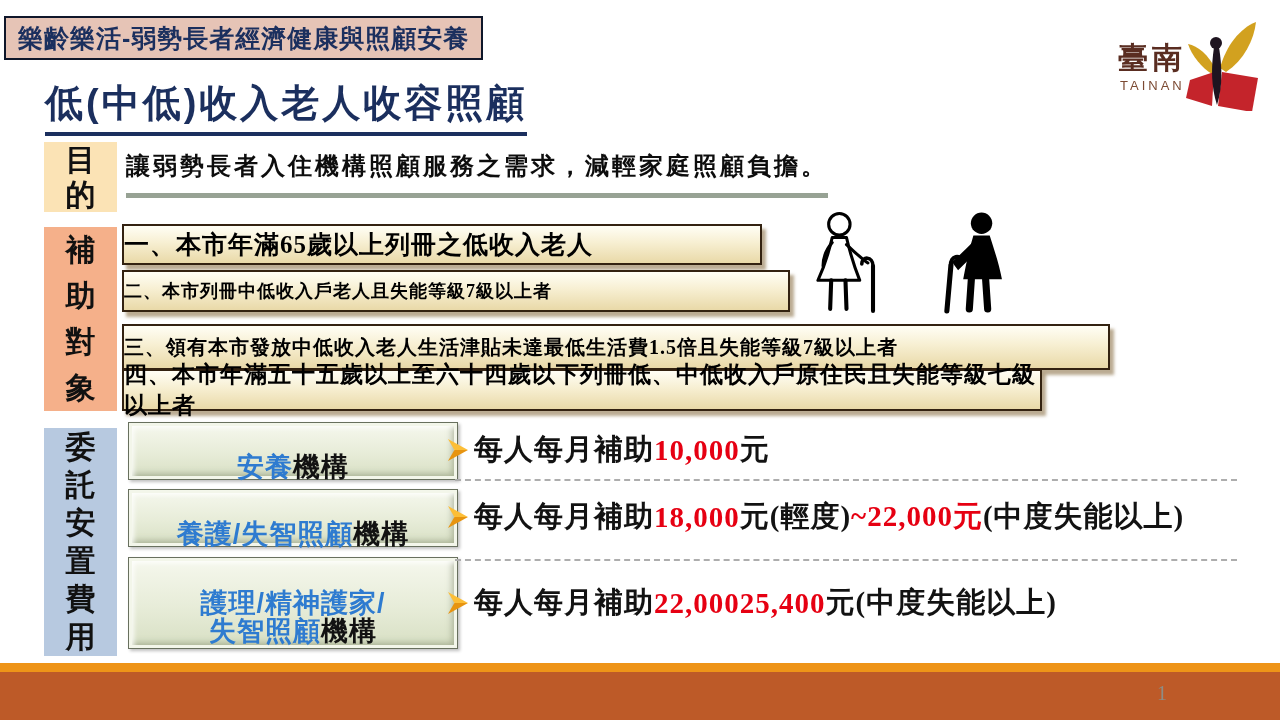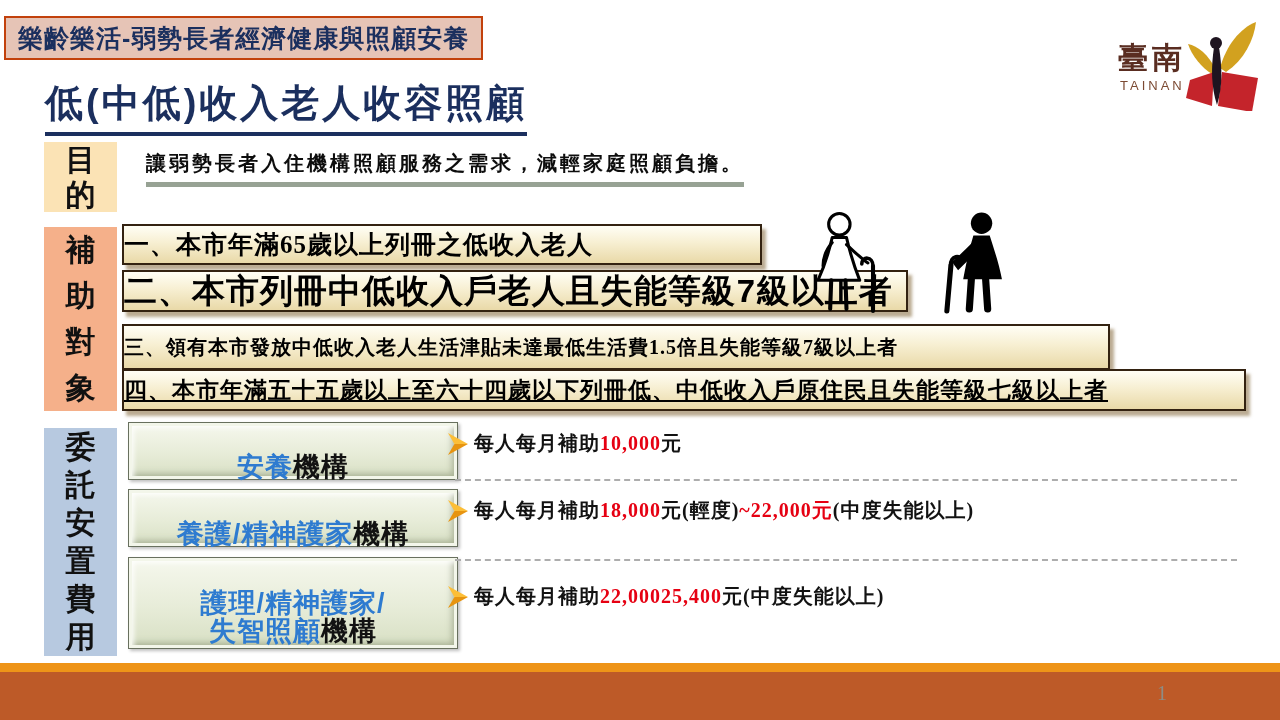--- a/index.html
+++ b/index.html
@@ -3,21 +3,21 @@
 <meta charset="utf-8">
 <style>
   html,body{margin:0;padding:0;background:#ffffff;}
   .slide{
     position:relative; width:1280px; height:720px; overflow:hidden;
     background:#ffffff; font-family:"Liberation Sans", sans-serif;
   }
   
   .badge{
     position:absolute; left:4px; top:16px; height:40px;
-    background:#E6C4B6; border:2px solid #c2410c;
+    background:#E6C4B6; border:2px solid #0f172a;
     color:#1B2F5E; font-size:25px; font-weight:700;
     line-height:40px; padding:0 12px; letter-spacing:1px;
   }
   
   .logo{position:absolute; left:1108px; top:16px; width:160px; height:95px;}
   
   .title{
     position:absolute; left:45px; top:78px;
     font-size:38px; font-weight:700; color:#1B2F5E;
     letter-spacing:3px; border-bottom:4px solid #1B2F5E; padding-bottom:3px;
@@ -26,56 +26,56 @@
   .vlabel{
     position:absolute; left:44px; width:73px; text-align:center;
     white-space:pre-line; font-weight:600; color:#111; font-size:30px;
   }
   .vlabel-purpose{top:142px; height:70px; background:#FBE3B5; line-height:35px;}
   .vlabel-targets{top:227px; height:184px; background:#F5B08A; line-height:46px;}
   .vlabel-placement{top:428px; height:228px; background:#B7C9E0; line-height:38px;}
   
   .purpose-text{
     position:absolute; left:126px; top:150px;
-    font-size:20px; font-weight:700; color:#0d0d0d; letter-spacing:3px;
-    border-bottom:5px solid #97A294; padding-bottom:5px;margin-left:20px;
+    font-size:24px; font-weight:700; color:#0d0d0d; letter-spacing:3px;
+    border-bottom:5px solid #97A294; padding-bottom:11px;
   }
   
   .tbox{
     position:absolute; left:122px; display:flex; align-items:center;
     padding-left:0; box-sizing:border-box;
     font-family:"Liberation Serif", serif; font-weight:700; color:#000;
     letter-spacing:1px;
     background:linear-gradient(180deg,#FFFEF5 0%,#F7EFD2 45%,#E9D9A8 100%);
     border:2px solid #332211; border-radius:0;
     box-shadow:4px 5px 3px rgba(120,90,40,.5);
   }
   .tbox1{top:224px; width:640px; height:41px; font-size:25px;}
-  .tbox2{top:270px; width:786px; height:42px; font-size:33px;font-family:Liberation Mono, monospace;}
+  .tbox2{top:270px; width:668px; height:42px; font-size:18px;}
   .tbox3{top:324px; width:988px; height:46px; font-size:20px;}
-  .tbox4{top:369px; width:1124px; height:42px; font-size:23px;text-decoration:underline;}
+  .tbox4{top:369px; width:920px; height:42px; font-size:23px;}
   
   .figures{position:absolute; left:798px; top:212px; width:230px; height:102px; display:flex; gap:34px;}
   
   .gbtn{
     position:absolute; left:128px; width:328px;
     display:flex; align-items:center; justify-content:center; text-align:center;
     white-space:pre-line; font-size:27px; font-weight:600; letter-spacing:1px;
     background:linear-gradient(180deg,#F6F8EE 0%,#E7ECD8 55%,#D7DFC3 100%);
     border:1px solid #68705E;
     box-shadow:inset 0 0 0 3px #F3F6EA, inset 5px 5px 5px rgba(255,255,255,.85),
                inset -5px -5px 6px rgba(120,130,100,.5), 2px 2px 3px rgba(0,0,0,.25);
   }
   .gbtn1{top:422px; height:56px;text-align:center;}
   .gbtn2{top:489px; height:56px;}
   .gbtn3{top:557px; height:90px; line-height:28px;}
   
   .srow{
     position:absolute; left:448px; display:flex; align-items:center;
-    font-family:"Liberation Serif", serif; font-size:20px; font-weight:600;
+    font-family:"Liberation Serif", serif; font-size:29px; font-weight:600;
     letter-spacing:1px; white-space:nowrap;
   }
   .srow1{top:430px;} .srow2{top:497px;} .srow3{top:583px;}
   .bullet{margin-right:6px; flex:0 0 auto;}
   .black{color:#121212;} .red{color:#E60012;} .blue{color:#2E7BD0;}
   
   .dash{position:absolute; left:455px; width:782px; border-top:2px dashed #ADADAD; height:0;}
   .dash1{top:479px;} .dash2{top:559px;}
   
   .footer-stripe{position:absolute; left:0; top:663px; width:1280px; height:9px; background:#EE9418;}
@@ -147,21 +147,21 @@
 費
 用</div>
 
   <div class="gbtn gbtn1">
     <div>
       <span class="blue">安養</span><span class="black">機構</span>
     </div>
   </div>
   <div class="gbtn gbtn2">
     <div>
-      <span class="blue">養護/精神護家</span><span class="black">機構</span>
+      <span class="blue">養護/失智照顧</span><span class="black">機構</span>
     </div>
   </div>
   <div class="gbtn gbtn3">
     <div>
       <span class="blue">護理/精神護家/
 失智照顧</span><span class="black">機構</span>
     </div>
   </div>
 
   <div class="srow srow1">

